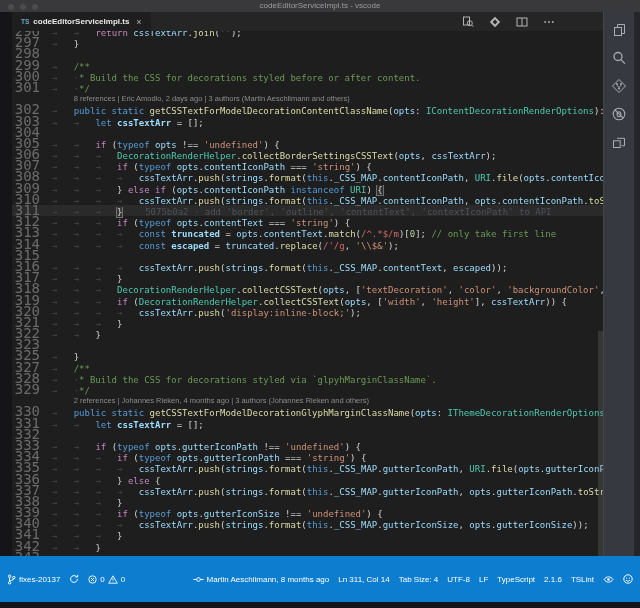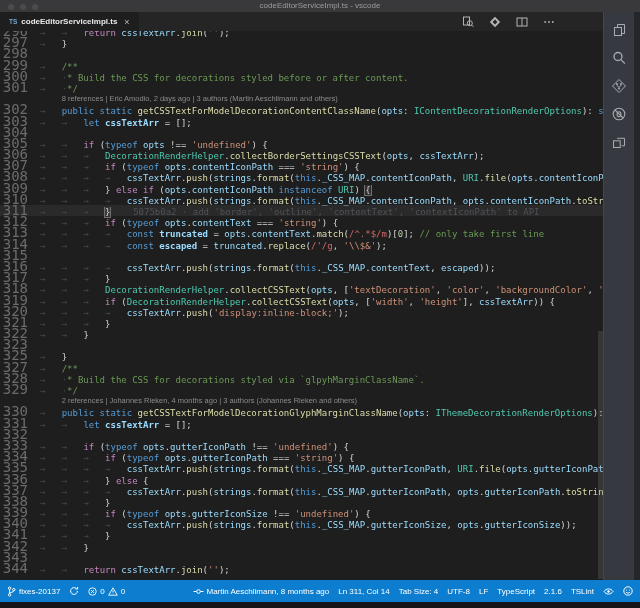--- a/index.html
+++ b/index.html
@@ -8,21 +8,21 @@
   .window{width:640px;height:608px;display:flex;flex-direction:column;}
 
   
   .titlebar{height:12px;background:#39393b;position:relative;display:flex;align-items:center;justify-content:center;flex:0 0 auto;}
   .lights{position:absolute;left:7px;top:3px;display:flex;gap:4px;}
   .light{width:6px;height:6px;border-radius:50%;background:#4c4c4e;border:0.5px solid #3a3a3c;}
   .wintitle{font-size:8px;color:#9b9b9b;line-height:12px;}
 
   
   .main{flex:1 1 auto;display:flex;min-height:0;}
-  .editor-col{flex:1 1 auto;display:flex;flex-direction:column;min-width:0;border-right:1px solid #464646;}
+  .editor-col{flex:1 1 auto;display:flex;flex-direction:column;min-width:0;border-right:1px solid #464646;padding-left:12px;}
 
   
   .tabbar{height:19px;background:#252526;display:flex;align-items:stretch;flex:0 0 auto;}
   .tab{display:flex;align-items:center;gap:4px;padding:0 9px;background:#1e1e1e;max-width:140px;}
   .ts-icon{font-size:6.5px;font-weight:bold;color:#6fa8cf;}
   .tab-label{font-size:8px;font-weight:bold;color:#e9e9e9;white-space:nowrap;}
   .tab-close{font-size:9px;color:#b8b8b8;margin-left:3px;cursor:pointer;}
   .tab-actions{margin-left:auto;display:flex;align-items:center;gap:11px;margin-right:46px;}
   .tab-actions svg{display:block;}
 
@@ -47,21 +47,21 @@
   
   .vscroll{position:absolute;top:0;right:0;width:5px;height:100%;}
   .vthumb{position:absolute;top:300px;right:0;width:5px;height:248px;background:rgba(140,140,140,0.22);}
 
   
   .activitybar{flex:0 0 30px;background:#36393f;display:flex;flex-direction:column;align-items:center;padding-top:10px;gap:12px;}
   .act-btn{width:16px;height:16px;display:flex;align-items:center;justify-content:center;cursor:pointer;}
   .edge-strip{flex:0 0 6px;background:#25262a;}
 
   
-  .statusbar{height:14px;background:#0d7ecf;display:flex;align-items:center;padding:4px 7px;gap:9px;flex:0 0 auto;color:#fff;font-size:8px;white-space:nowrap;}
+  .statusbar{height:14px;background:#0d7ecf;display:flex;align-items:center;padding:16px 7px;gap:9px;flex:0 0 auto;color:#fff;font-size:8px;white-space:nowrap;}
   .sb-item{display:flex;align-items:center;gap:3px;cursor:pointer;}
   .sb-spacer{flex:1 1 auto;}
   .statusbar svg{display:block;}
   .footer-strip{height:6px;background:#141419;flex:0 0 auto;}
 </style>
 </head>
 <body>
 
 <div class="window">
 

